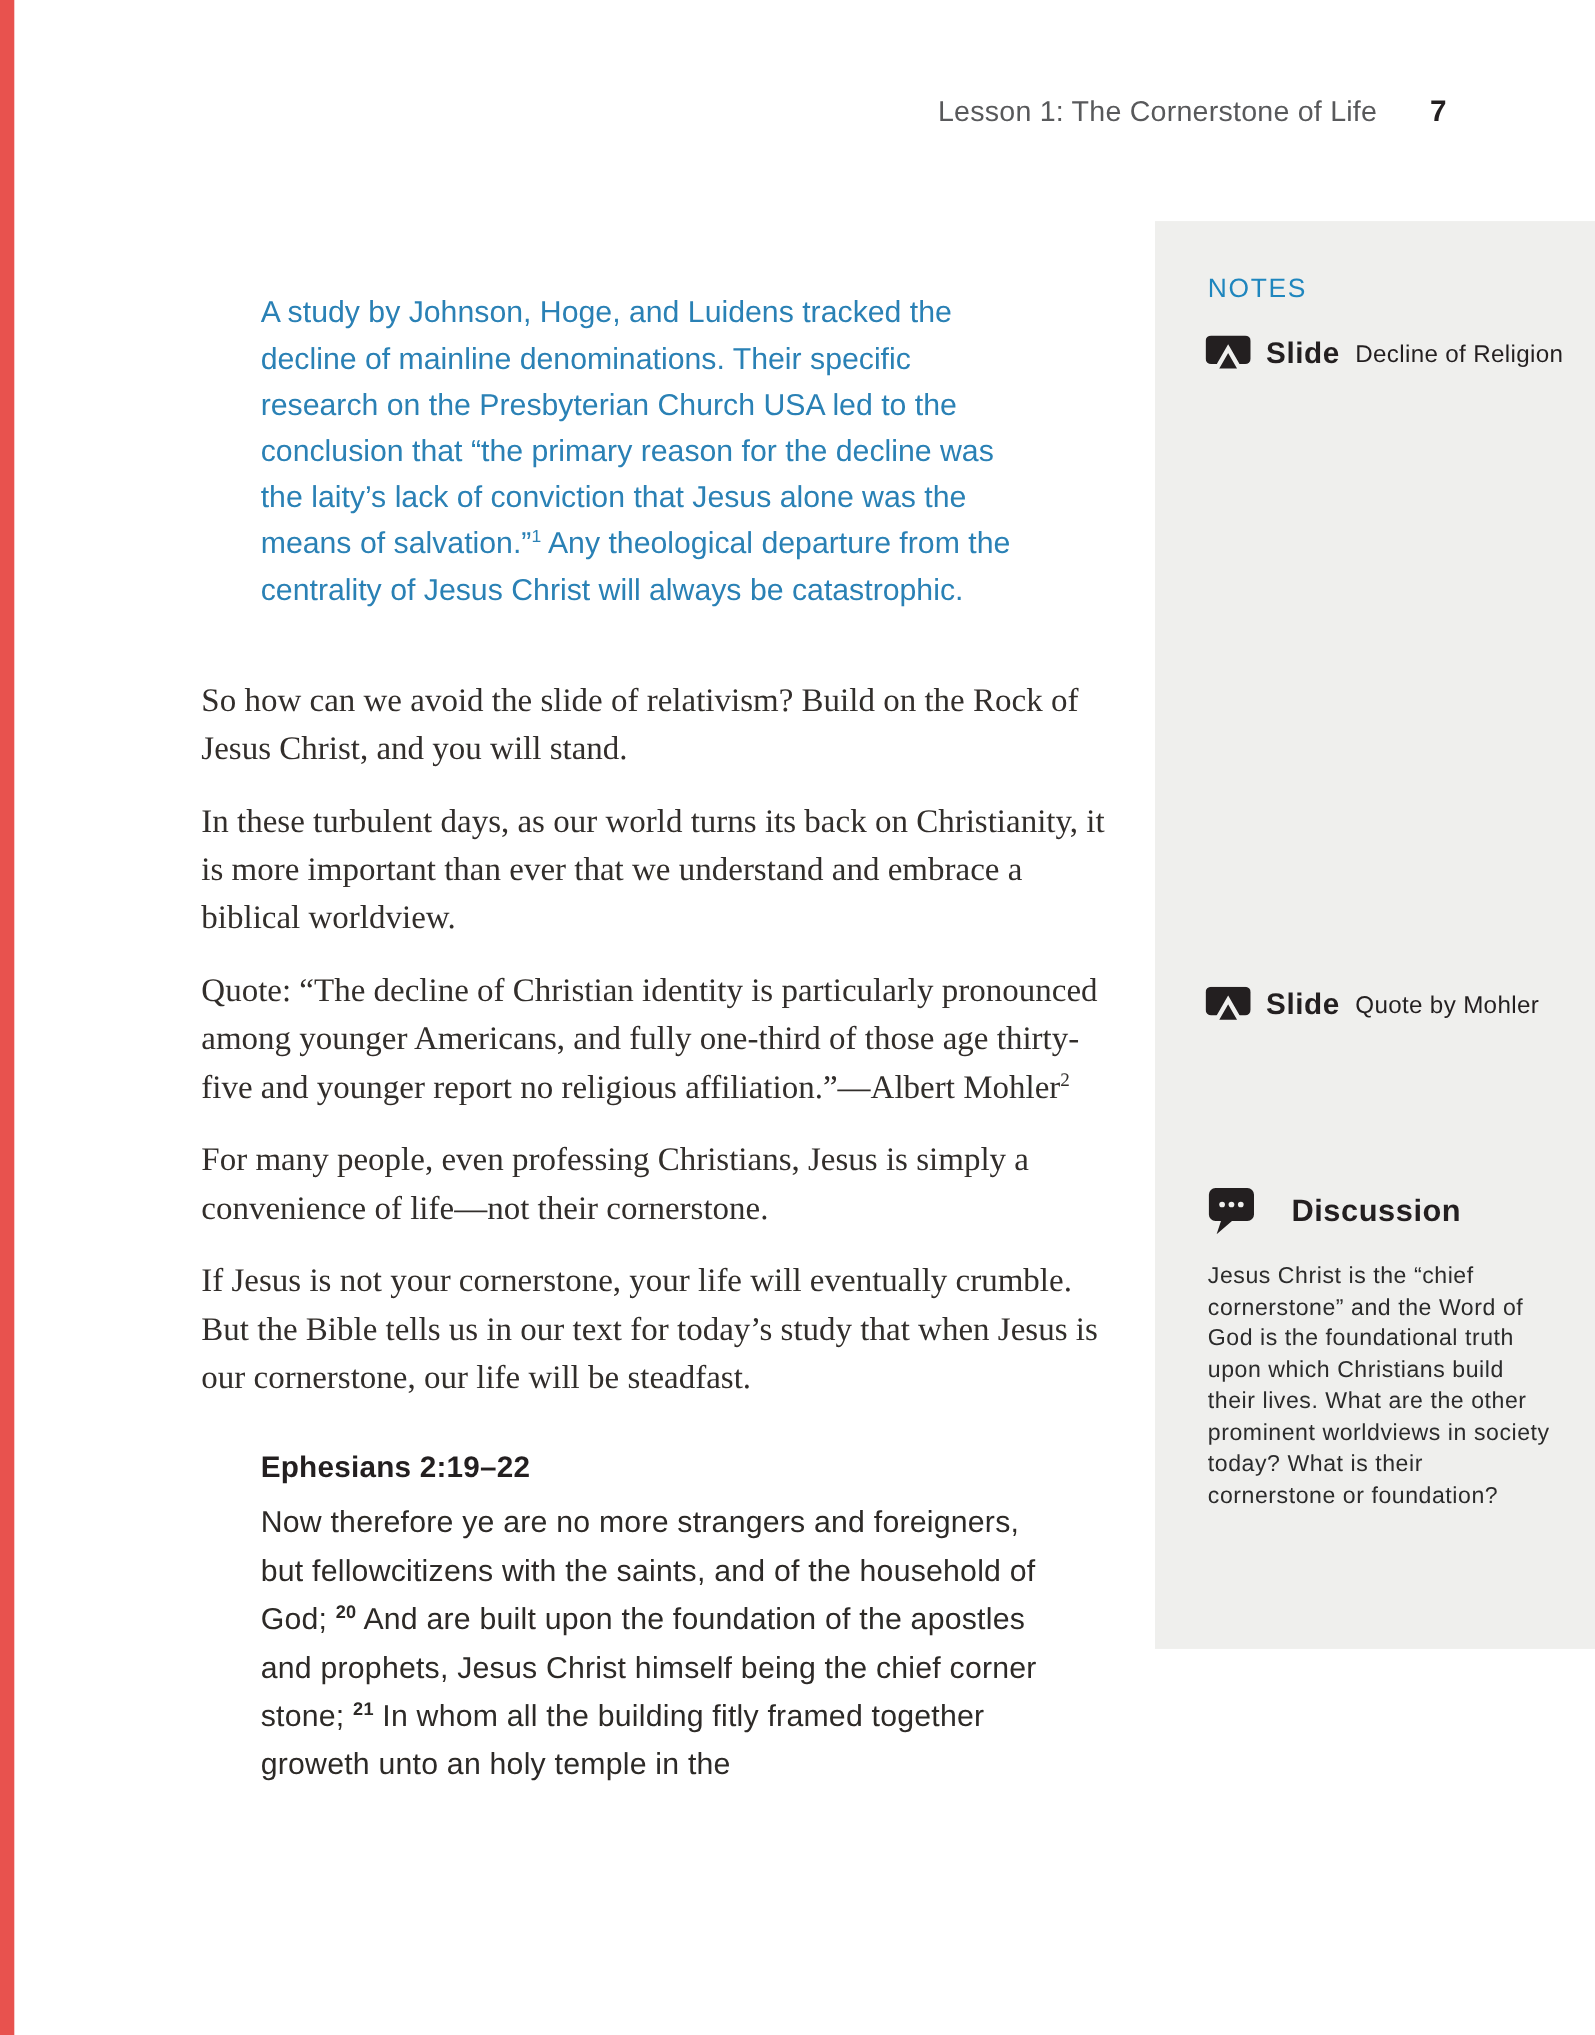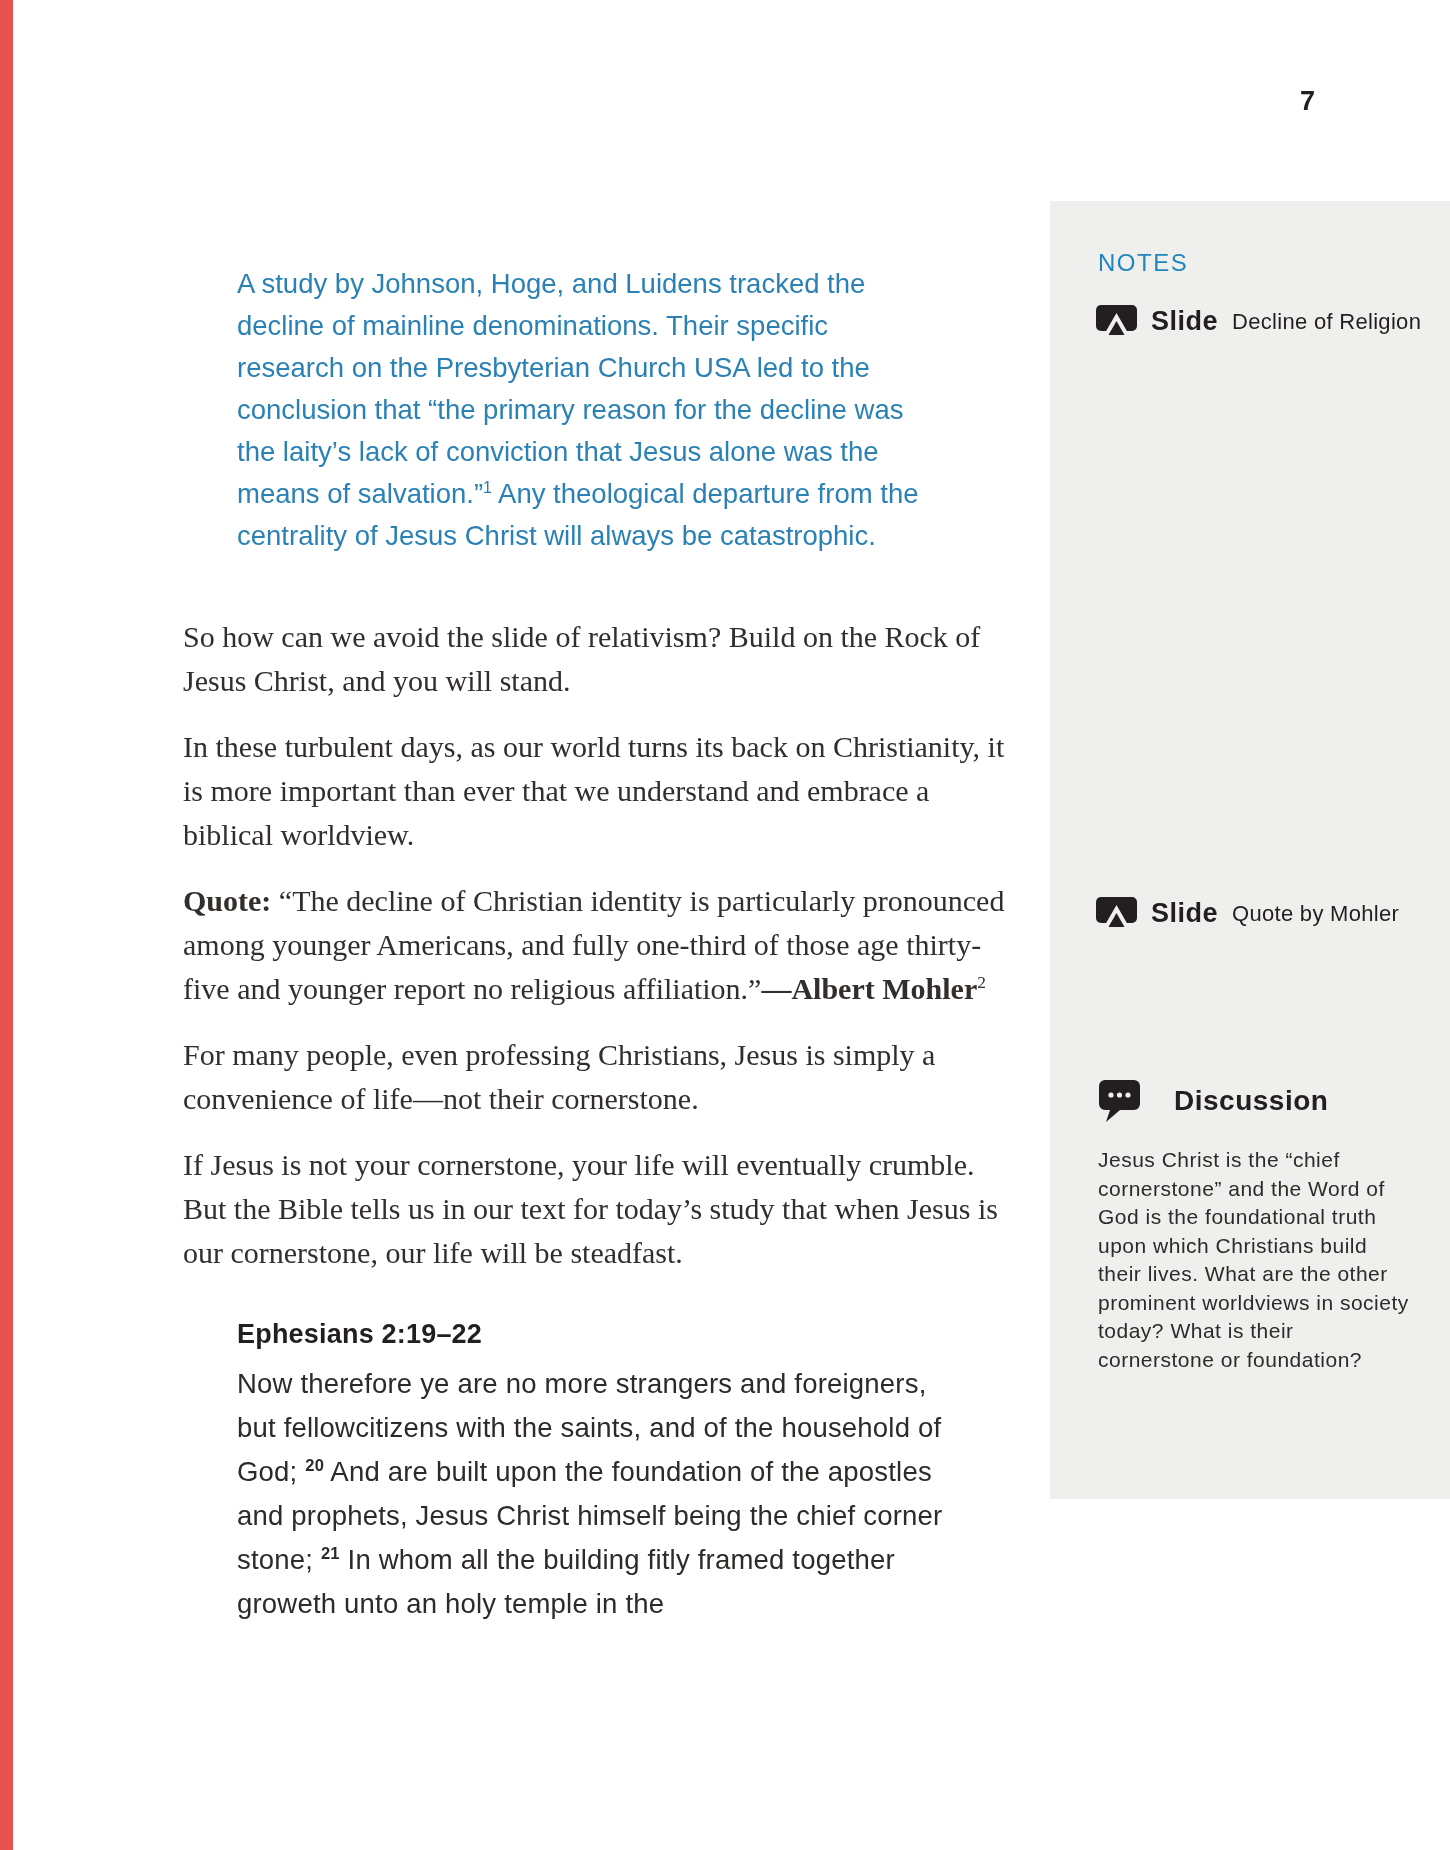--- a/index.html
+++ b/index.html
@@ -45,21 +45,21 @@
   .callout sup { font-size: 58%; line-height: 0; }
 
   .body-text p {
     font-family: "Liberation Serif", serif;
     font-size: 30px;
     line-height: 44px;
     color: #322E2B;
     margin: 0 0 22px 0;
     max-width: 840px;
   }
-  .quote-label, .quote-author { font-weight: bold; }
+  .quote-label, .quote-author { font-weight: normal; }
   .body-text sup { font-size: 58%; line-height: 0; }
 
   .scripture { margin: 44px 0 0 54px; max-width: 708px; }
   .scripture-heading {
     font-size: 27px; font-weight: bold; color: #231F20;
     margin: 0 0 12px 0; letter-spacing: 0.2px;
   }
   .scripture-body {
     font-size: 27.5px; line-height: 44px; color: #2D2A27;
     letter-spacing: 0.2px; margin: 0;
@@ -98,20 +98,21 @@
   }
 </style>
 </head>
 <body>
 
 <div class="page">
 
   <div class="accent-bar"></div>
 
   <div class="pagehead">
+    <span class="head-title">Lesson 1: The Cornerstone of Life</span>
     <span class="head-num">7</span>
   </div>
 
   <div class="main-col">
 
     <div class="callout">
       <span>A study by Johnson, Hoge, and Luidens tracked the decline of mainline denominations. Their specific research on the Presbyterian Church USA led to the conclusion that “the primary reason for the decline was the laity’s lack of conviction that Jesus alone was the means of salvation.”</span><sup>1</sup><span> Any theological departure from the centrality of Jesus Christ will always be catastrophic.</span>
     </div>
 
     <div class="body-text">

